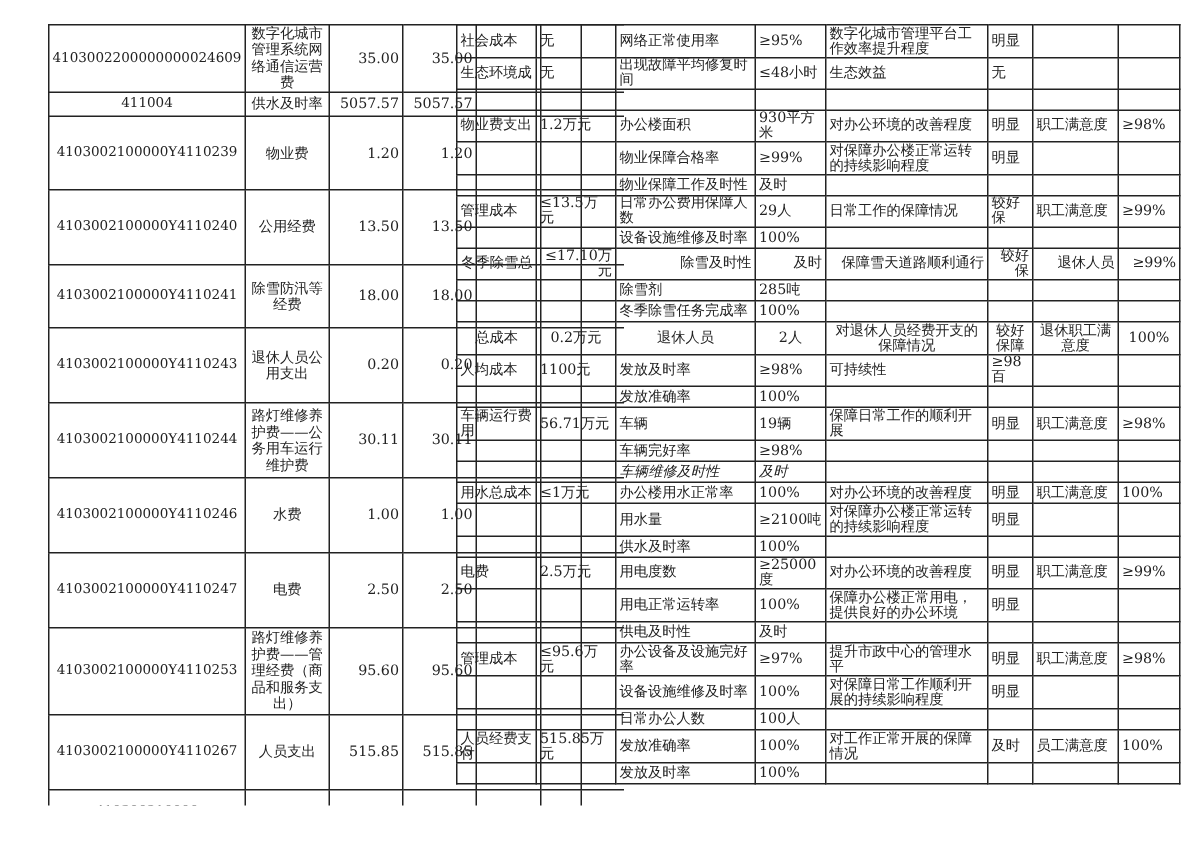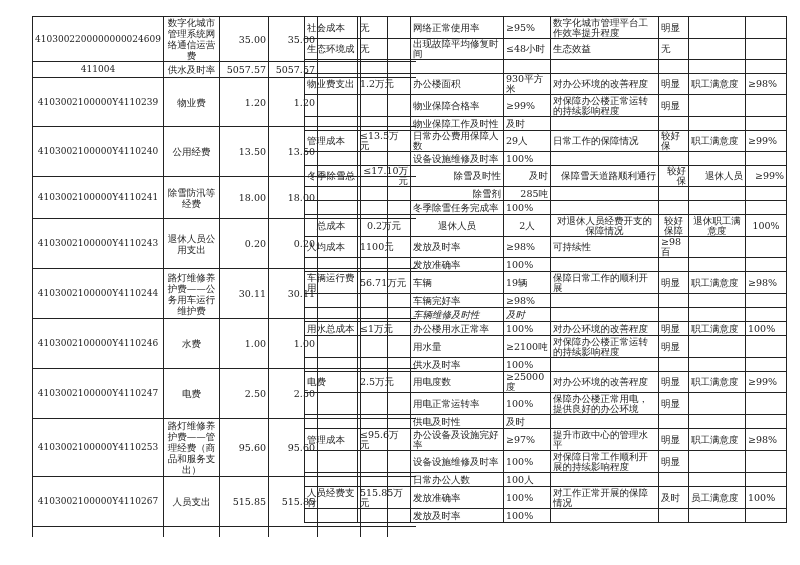--- a/index.html
+++ b/index.html
@@ -220,21 +220,21 @@
         <tr style="height: 14px; text-align: right;">
           <td class="c1">冬季除雪总</td>
           <td class="c2">≤17.10万元</td>
           <td class="c3">除雪及时性</td>
           <td class="c4">及时</td>
           <td class="c5">保障雪天道路顺利通行</td>
           <td class="c6">较好保</td>
           <td class="c7">退休人员</td>
           <td class="c8">≥99%</td>
         </tr>
-        <tr style="height: 14px; text-align: right;">
+        <tr style="height: 14px;">
           <td class="c1"></td>
           <td class="c2"></td>
           <td class="c3">除雪剂</td>
           <td class="c4">285吨</td>
           <td class="c5"></td>
           <td class="c6"></td>
           <td class="c7"></td>
           <td class="c8"></td>
         </tr>
         <tr style="height: 14px;">

